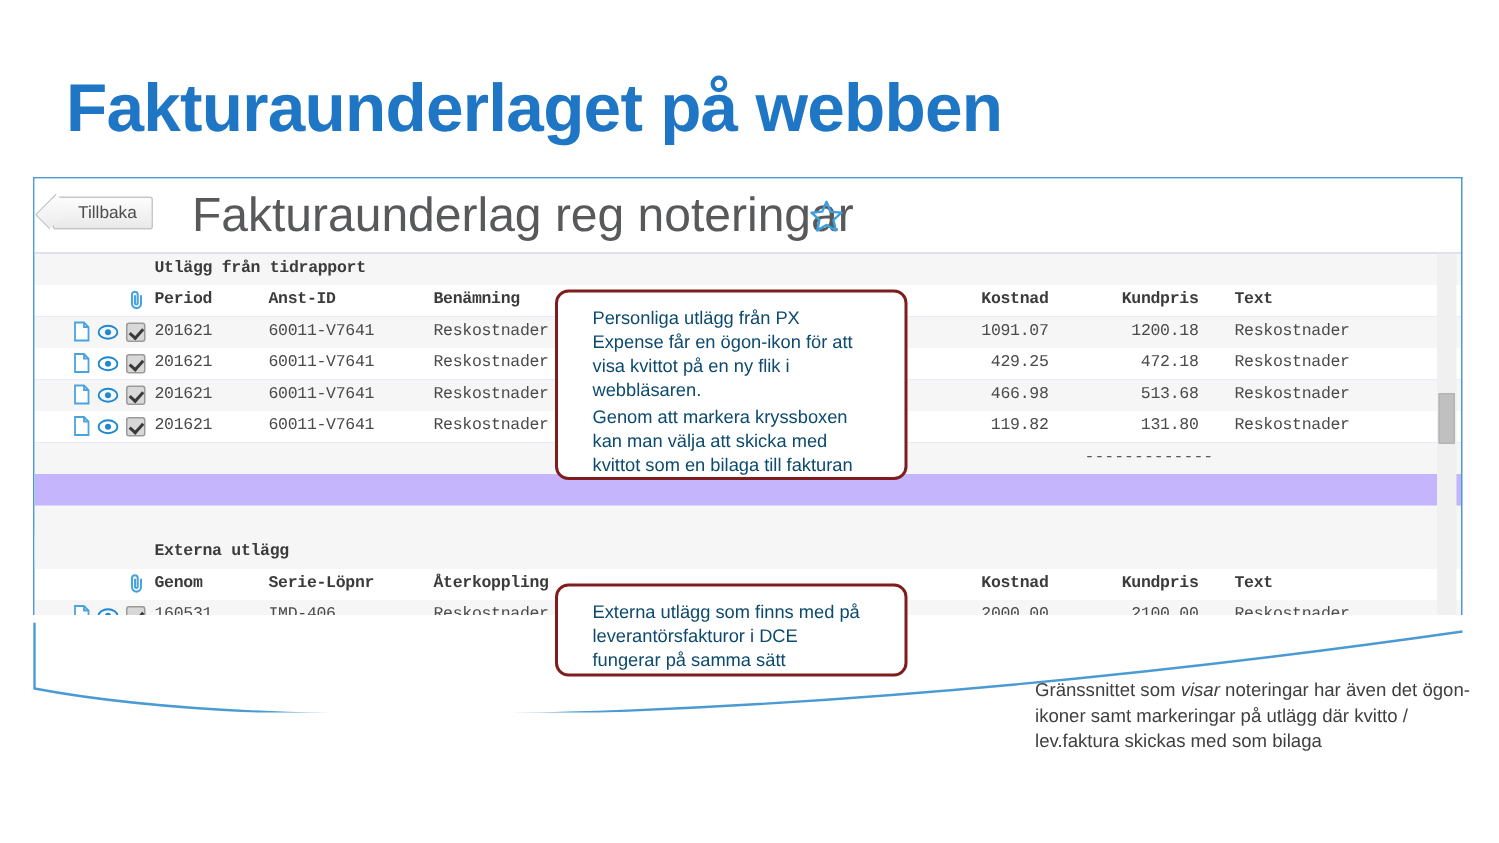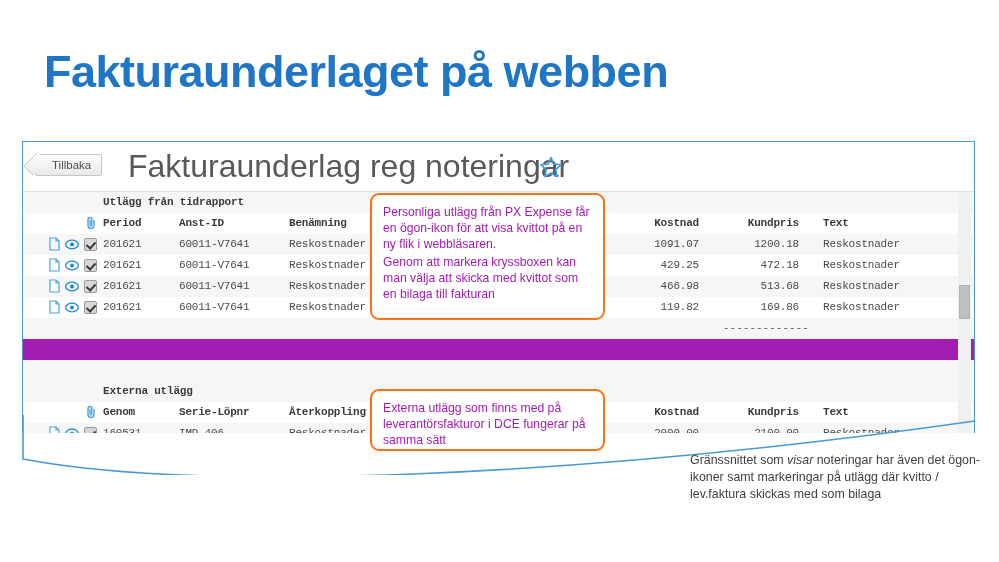--- a/index.html
+++ b/index.html
@@ -26,21 +26,21 @@
     color: #1f76c4;
     letter-spacing: -0.5px;
     white-space: nowrap;
     line-height: 1.1;
   }
 
   
   .app-panel {
     position: absolute;
     left: 22px;
-    top: 141px;
+    top: 118px;
     width: 953px;
     height: 292px;
     background: #ffffff;
     border: 1px solid #4a9ad4;
     border-bottom: none;
     box-sizing: border-box;
     overflow: hidden;
   }
 
   
@@ -106,21 +106,21 @@
     left: 516px;
     top: 13px;
     width: 24px;
     height: 24px;
   }
 
   
   .grid-area {
     position: relative;
     height: 242px;
-    background: #a21caf;
+    background: #c4b5fd;
     overflow: hidden;
   }
   .grid-row {
     position: absolute;
     left: 0;
     right: 0;
     height: 21px;
     font-family: "Liberation Mono", "DejaVu Sans Mono", monospace;
     font-size: 11px;
     color: #4a4a4a;
@@ -208,28 +208,28 @@
     width: 11px;
     height: 34px;
     background: #c0c0c0;
     border: 1px solid #b4b4b4;
     box-sizing: border-box;
   }
 
   
   .callout {
     position: absolute;
-    border: 2px solid #f97316;
+    border: 2px solid #7f1d1d;
     border-radius: 9px;
     background: #ffffff;
     font-family: "Liberation Sans", sans-serif;
     font-size: 12.2px;
     line-height: 16px;
-    color: #a21caf;
-    padding: 9px 11px;
+    color: #0c4a6e;
+    padding: 9px 23px;
     box-sizing: border-box;
     z-index: 5;
   }
   .callout p { margin: 0; }
   .callout p + p { margin-top: 2px; }
   #callout-1 { left: 370px; top: 193px; width: 235px; height: 127px; }
   #callout-2 { left: 370px; top: 373px; width: 235px; height: 62px; margin-top: 16px; }
 
   
   .caption {
@@ -354,21 +354,21 @@
         <svg class="eye-icon" viewBox="0 0 14 11">
             <ellipse cx="7" cy="5.5" rx="6.3" ry="4.3" fill="none" stroke="#1e88d0" stroke-width="1.3"></ellipse>
             <circle cx="7" cy="5.5" r="2" fill="#1e88d0"></circle>
           </svg>
         <span class="chk-box"></span>
       </span>
       <span class="cell c-period">201621</span>
       <span class="cell c-anstid">60011-V7641</span>
       <span class="cell c-benamn">Reskostnader</span>
       <span class="cell c-kostnad cell-num">119.82</span>
-      <span class="cell c-kundpris cell-num">169.86</span>
+      <span class="cell c-kundpris cell-num">131.80</span>
       <span class="cell c-text">Reskostnader</span>
     </div>
 
     <div class="grid-row row-alt" style="top:126px;">
       <span class="dash-line">-------------</span>
     </div>
 
     <div class="grid-row row-plain" style="top:147px;margin-top:37px;">
       <span class="cell c-kundpris cell-num">2317.84</span>
     </div>

